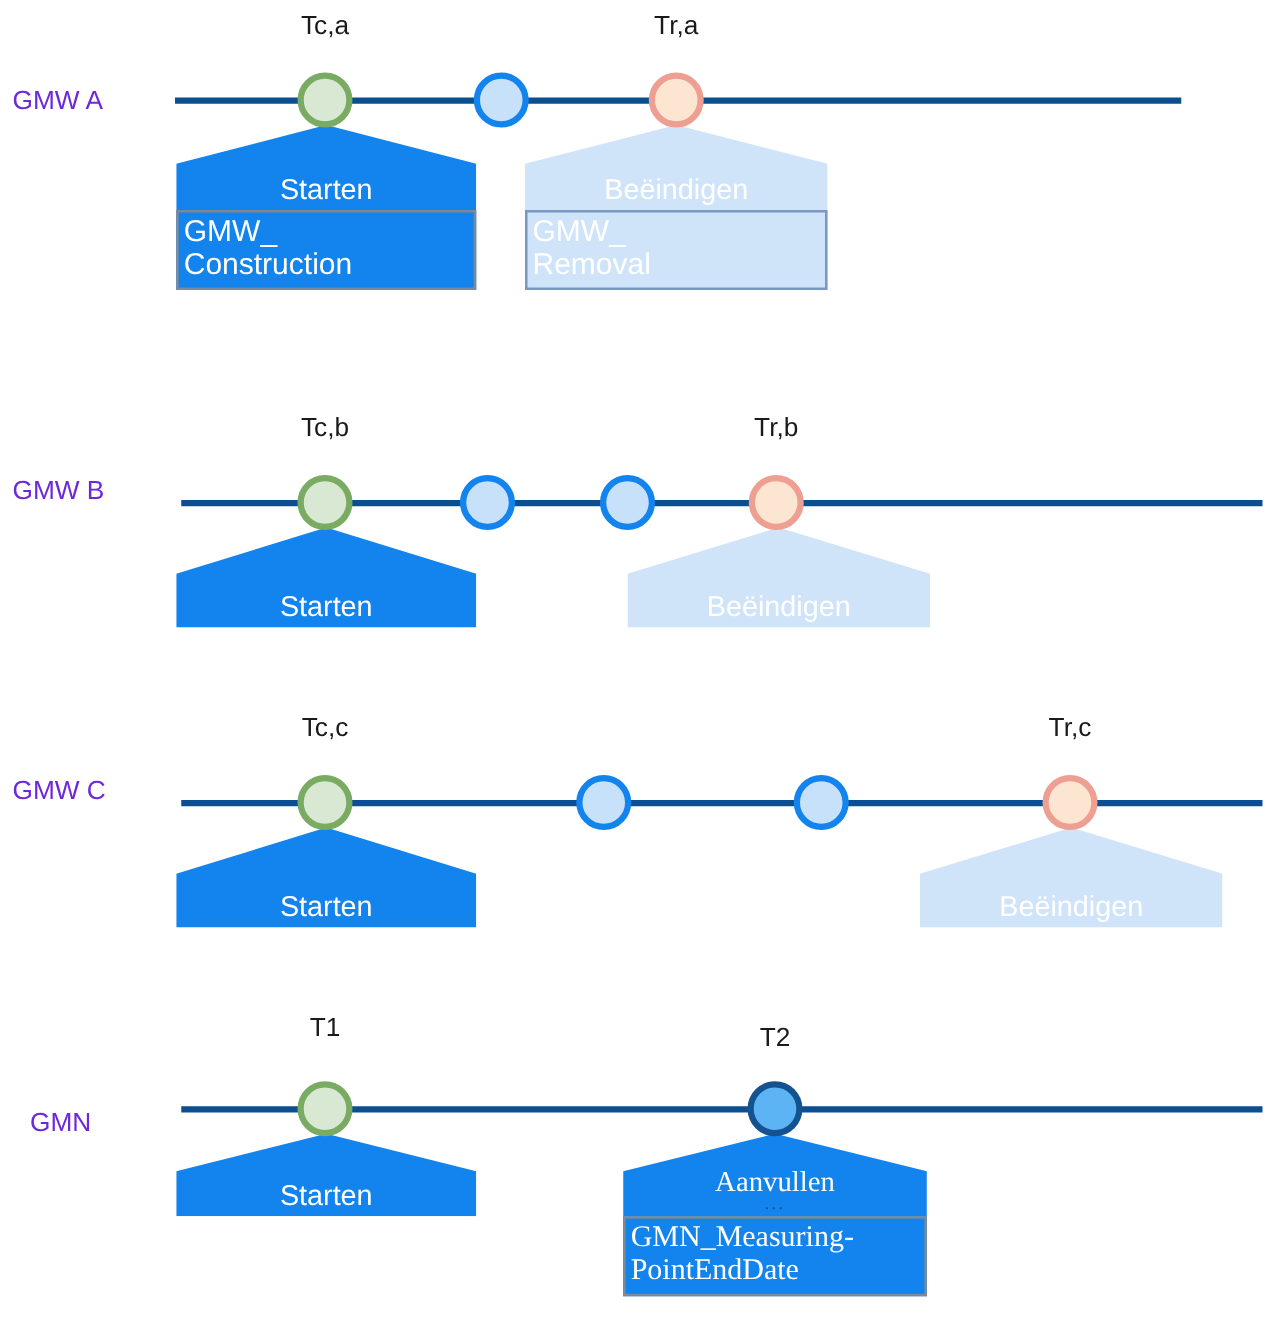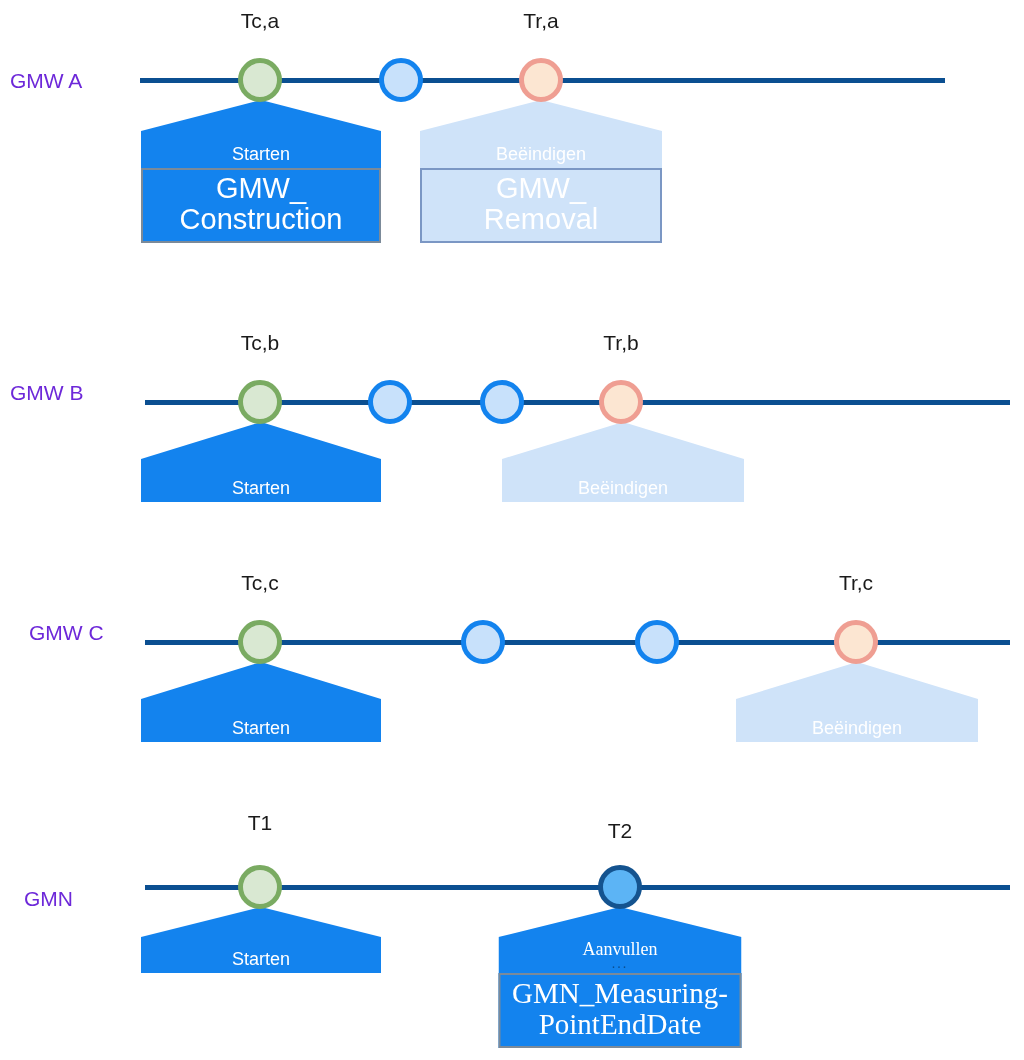--- a/index.html
+++ b/index.html
@@ -72,41 +72,41 @@
     position: relative;
     width: 100%;
     display: block;
   }
   .pent svg { display: block; width: 100%; height: 100%; }
   .pent-text {
     position: absolute;
     left: 0; right: 0;
     bottom: 4px;
     text-align: center;
-    font-size: 18px;
+    font-size: 23px;
     color: #ffffff;
     line-height: 1.08;
     pointer-events: none;
   }
   .pent-sub {
     position: absolute;
     left: 0; right: 0;
     bottom: -4px;
     text-align: center;
     font-size: 14px;
     color: #0b4f91;
     letter-spacing: 2px;
     line-height: 1;
     pointer-events: none;
   }
   .boxpart {
     box-sizing: border-box;
     width: 100%;
-    text-align: center;
-    font-size: 29px;
+    text-align: left;
+    font-size: 24px;
     color: #ffffff;
     line-height: 1.08;
     padding: 3px 4px 5px 4px;
     white-space: pre-line;
   }
   .boxpart.dark {
     background: #1383ee;
     border: 2px solid #7b8a99;
   }
   .boxpart.light {
@@ -163,21 +163,21 @@
         </svg>
         <div class="pent-text">Beëindigen</div>
       </div>
     </div>
     <div class="marker green" style="left: 260px; top: 402px;"></div>
     <div class="time-label" style="left: 260px; top: 332px;">Tc,b</div>
     <div class="marker blue" style="left: 390px; top: 402px;"></div>
     <div class="marker blue" style="left: 502px; top: 402px;"></div>
     <div class="marker pink" style="left: 621px; top: 402px;"></div>
     <div class="time-label" style="left: 621px; top: 332px;">Tr,b</div>
-    <div class="row-label" style="left: 10px; top: 622px; margin-left: 19px;">GMW C</div>
+    <div class="row-label" style="left: 10px; top: 622px;">GMW C</div>
     <div class="timeline" style="left: 145px; top: 640px; width: 865px; background: rgb(11, 79, 145);"></div>
     <div class="banner" style="left: 261px; top: 662px; width: 240px;">
       <div class="pent" style="height: 80px;">
         <svg viewBox="0 0 240 80" preserveAspectRatio="none">
           <polygon points="120,0 240,37 240,80 0,80 0,37" fill="#1383ee"></polygon>
         </svg>
         <div class="pent-text">Starten</div>
       </div>
     </div>
     <div class="banner" style="left: 857px; top: 662px; width: 242px;">

